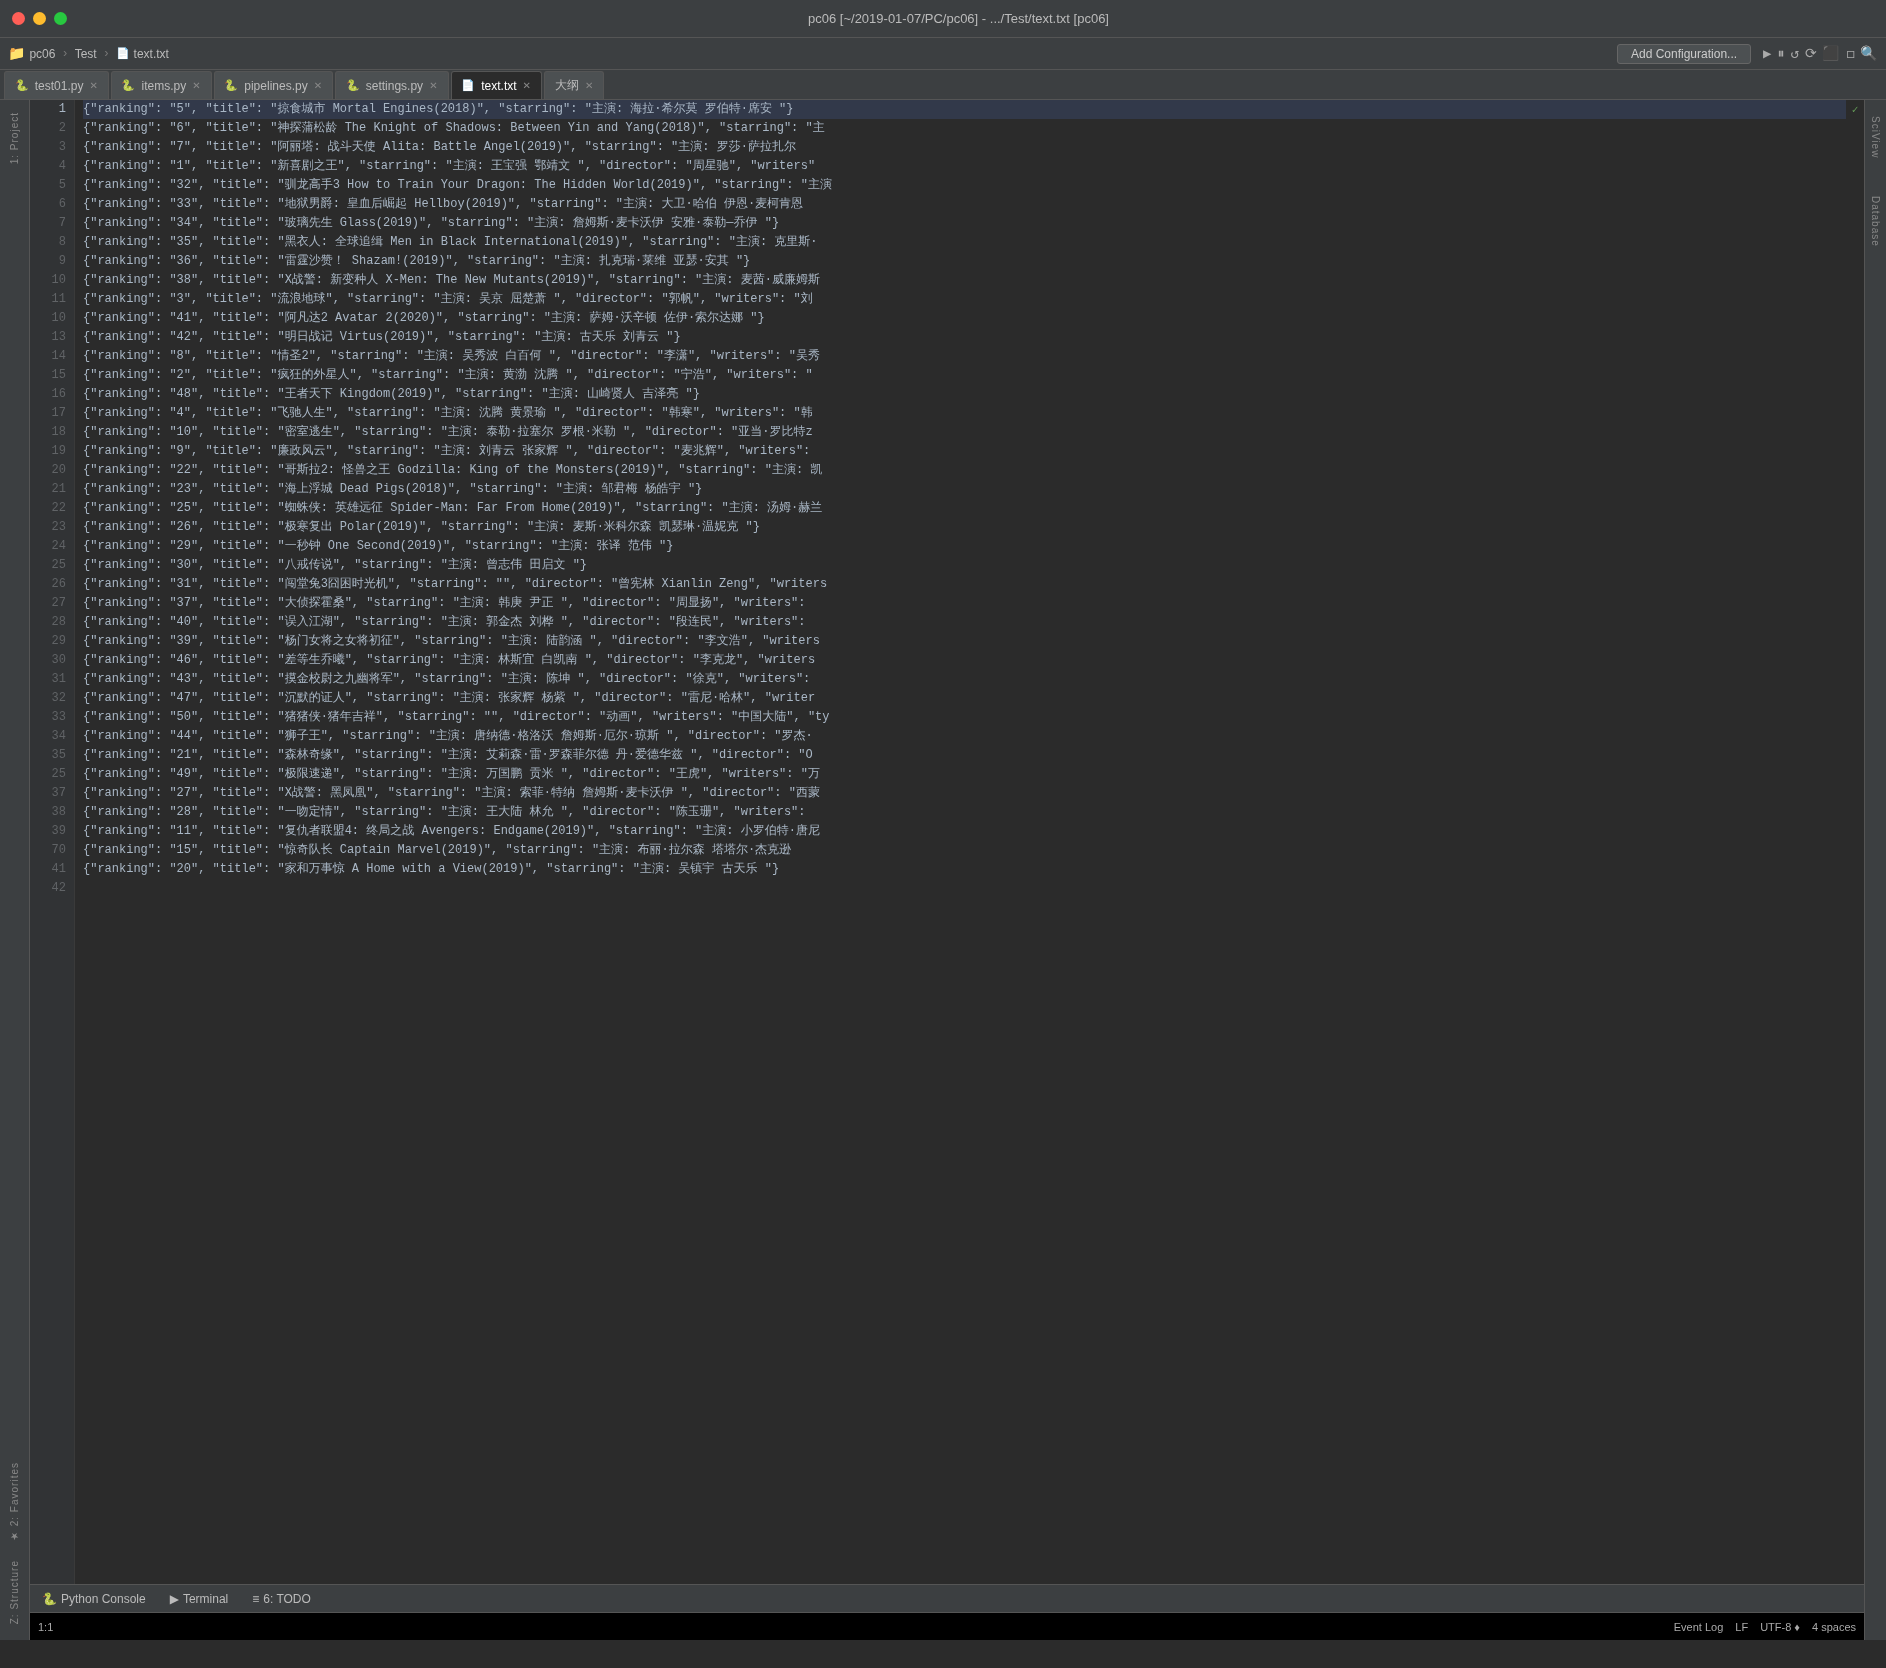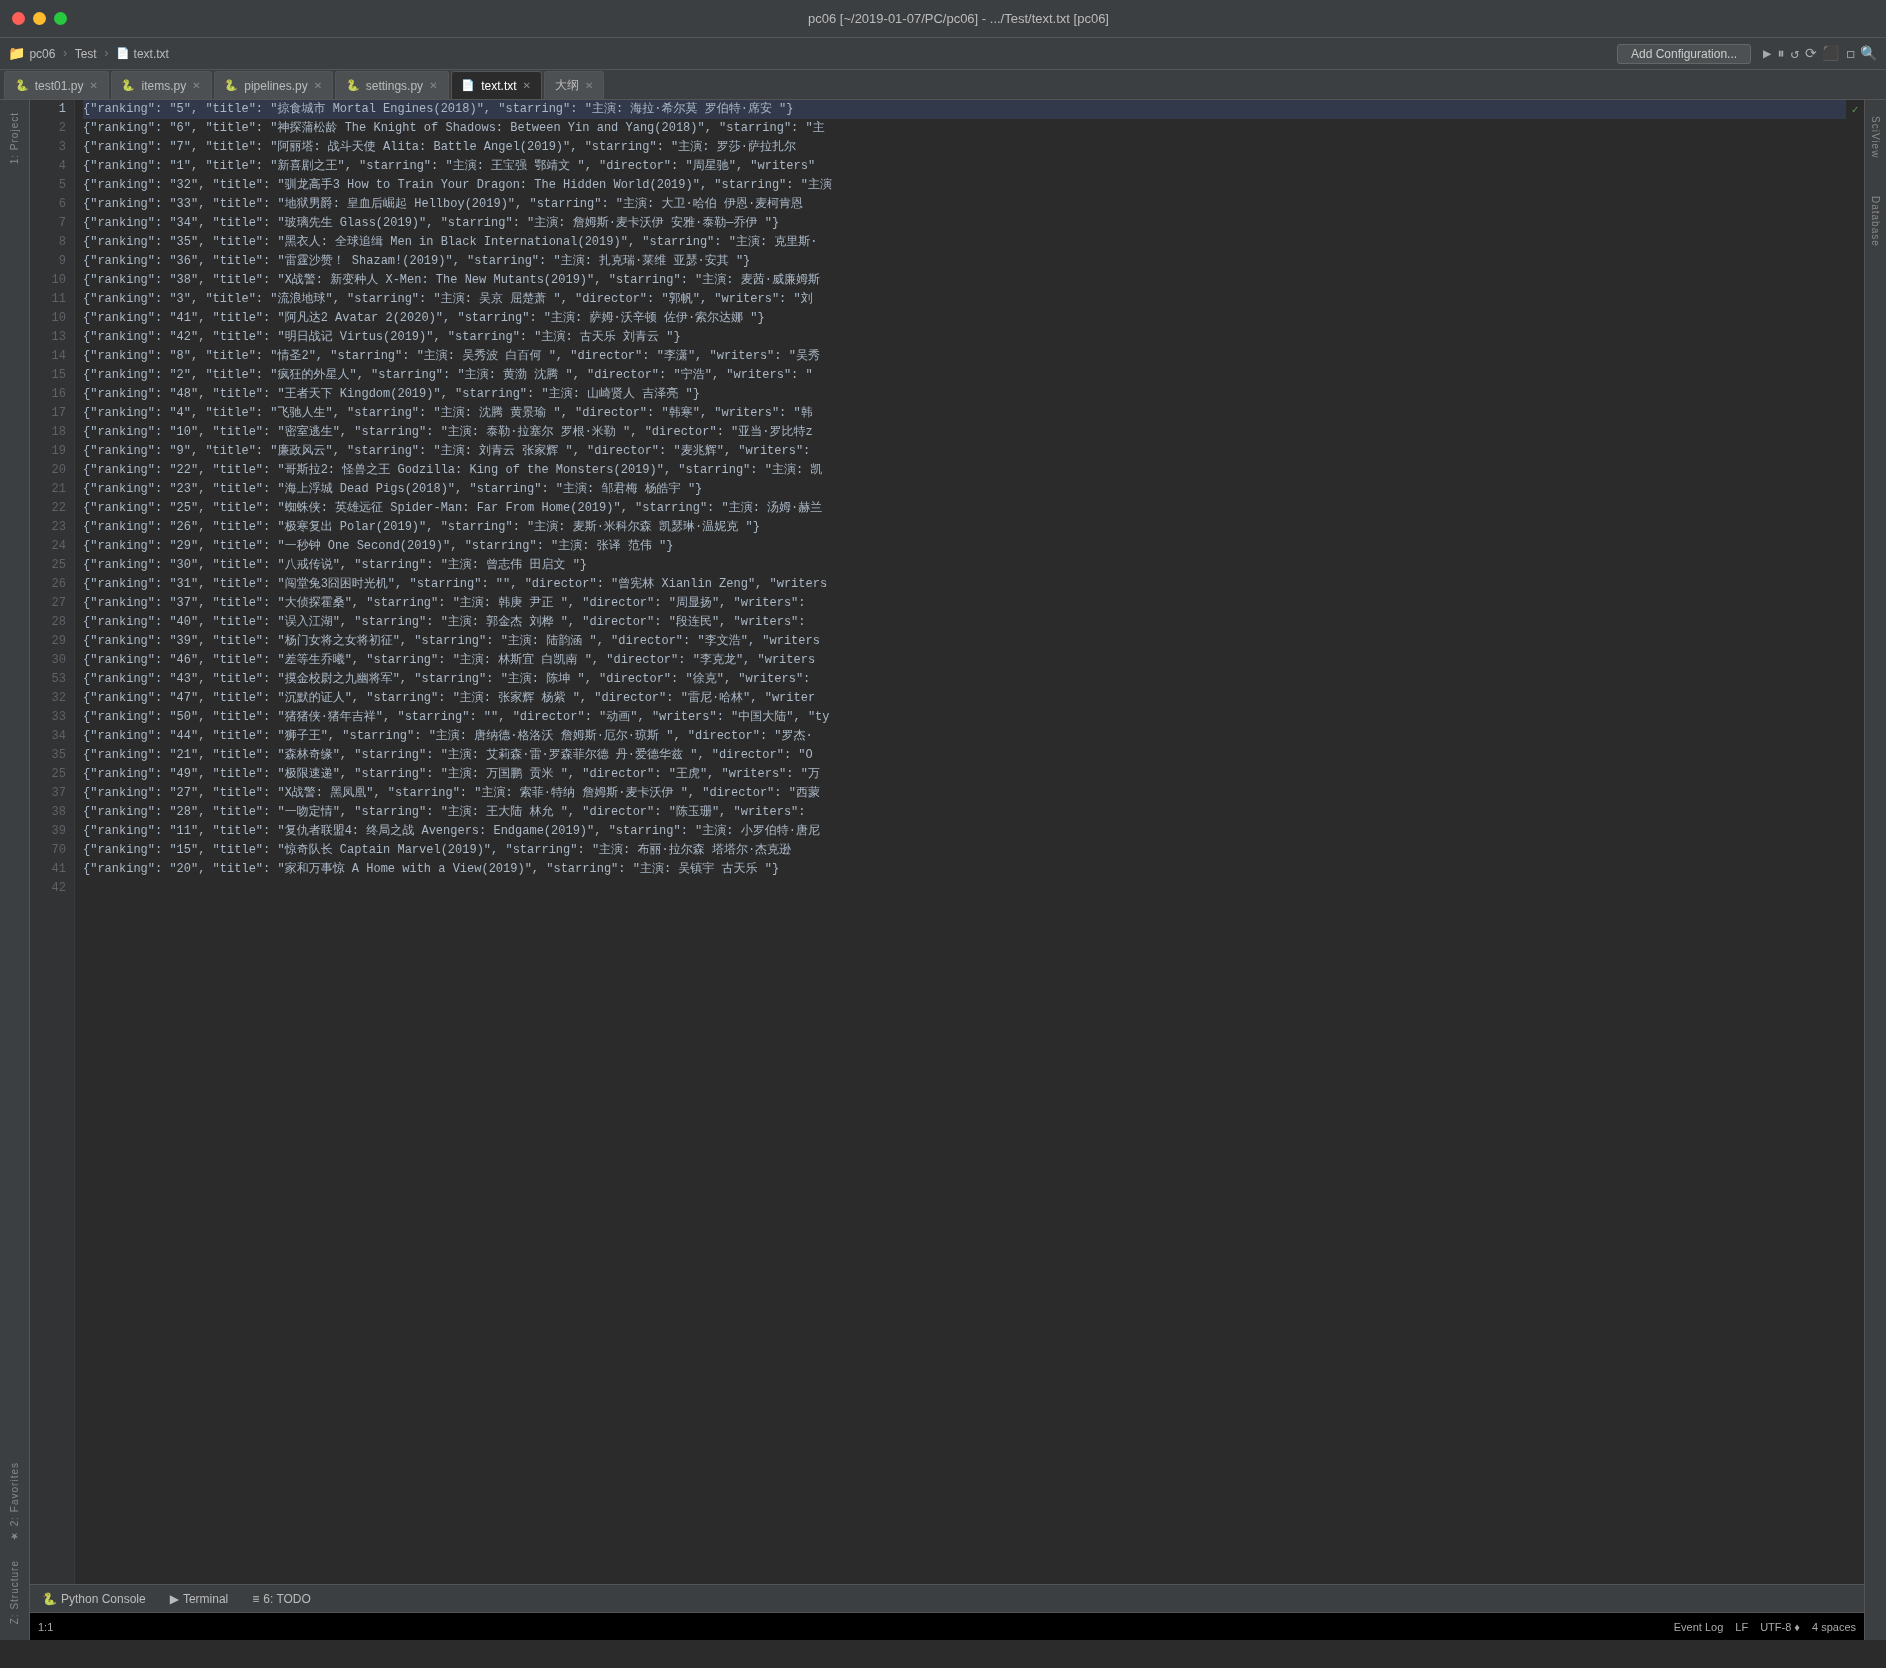--- a/index.html
+++ b/index.html
@@ -327,21 +327,21 @@
           <div class="line-number">21</div>
           <div class="line-number">22</div>
           <div class="line-number">23</div>
           <div class="line-number">24</div>
           <div class="line-number">25</div>
           <div class="line-number">26</div>
           <div class="line-number">27</div>
           <div class="line-number">28</div>
           <div class="line-number">29</div>
           <div class="line-number">30</div>
-          <div class="line-number">53</div>
+          <div class="line-number">31</div>
           <div class="line-number">32</div>
           <div class="line-number">33</div>
           <div class="line-number">34</div>
           <div class="line-number">35</div>
           <div class="line-number">25</div>
           <div class="line-number">37</div>
           <div class="line-number">38</div>
           <div class="line-number">39</div>
           <div class="line-number">70</div>
           <div class="line-number">41</div>

